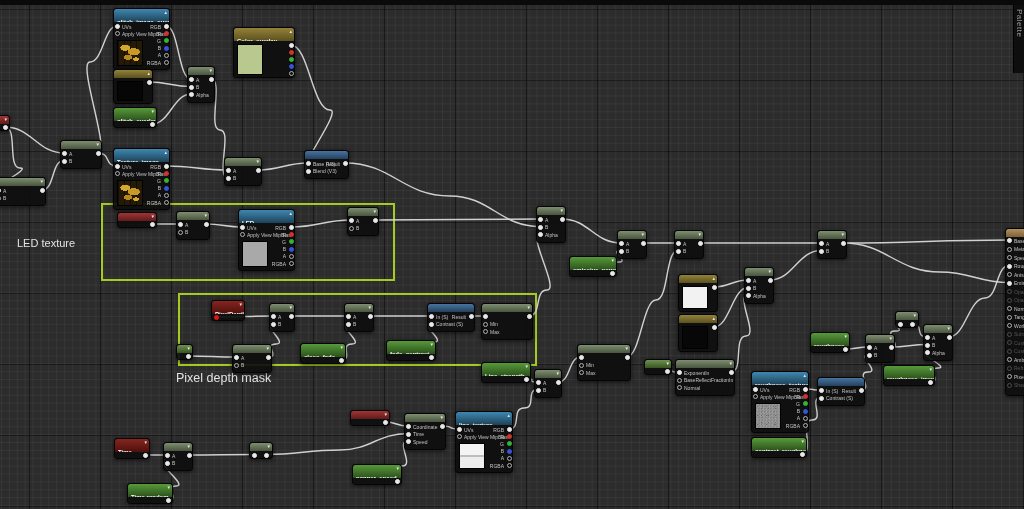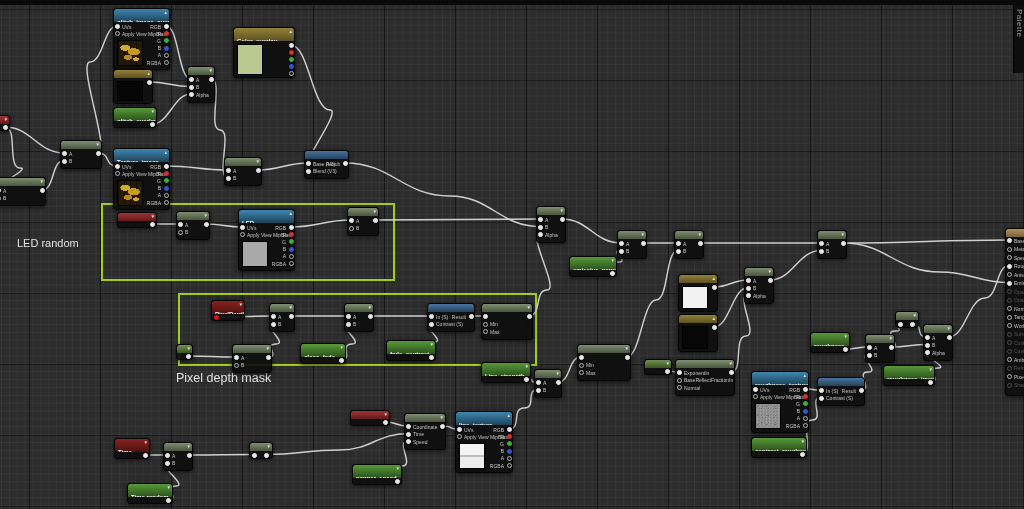--- a/index.html
+++ b/index.html
@@ -127,21 +127,21 @@
       <path d="M385,422C398,422 395,426 408,426"></path>
       <path d="M397,481C410,481 389,466 402,466C415,466 395,441 408,441"></path>
       <path d="M442,426C455,426 446,429 459,429"></path>
     </svg>
   <div id="topbar"></div>
   <div id="palette-tab">
     <span>Palette</span>
   </div>
 <div class="gbox" style="left: 101px; top: 203px; width: 294px; height: 78px;"></div>
     <div class="gbox" style="left: 178px; top: 293px; width: 359px; height: 73px;"></div>
-    <div class="note" style="left: 17px; top: 237px; font-size: 11px;">LED random</div>
+    <div class="note" style="left: 17px; top: 237px; font-size: 11px;">LED texture</div>
     <div class="note" style="left: 176px; top: 371px; font-size: 12.5px;">Pixel depth mask</div>
     <div class="node k-texcoord" style="left: -32px; top: 115px; width: 42px; height: 16px;">
       <div class="hd" style="height: 8px;">
         <span class="arr">▾</span>
       </div>
       <span class="pin on" style="left: 34px; top: 9px;"></span>
     </div>
     <div class="node k-math" style="left: 60px; top: 140px; width: 42px; height: 29px;">
       <div class="hd" style="height: 8px;">
         <span class="arr">▾</span>

